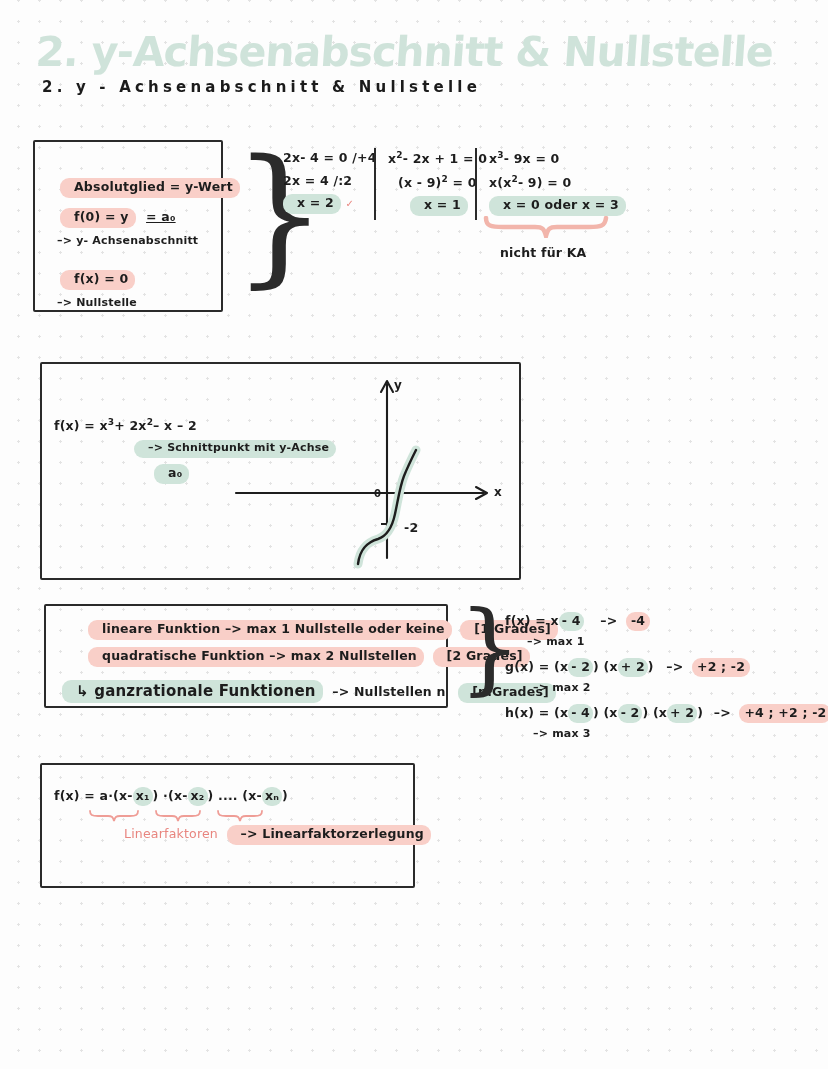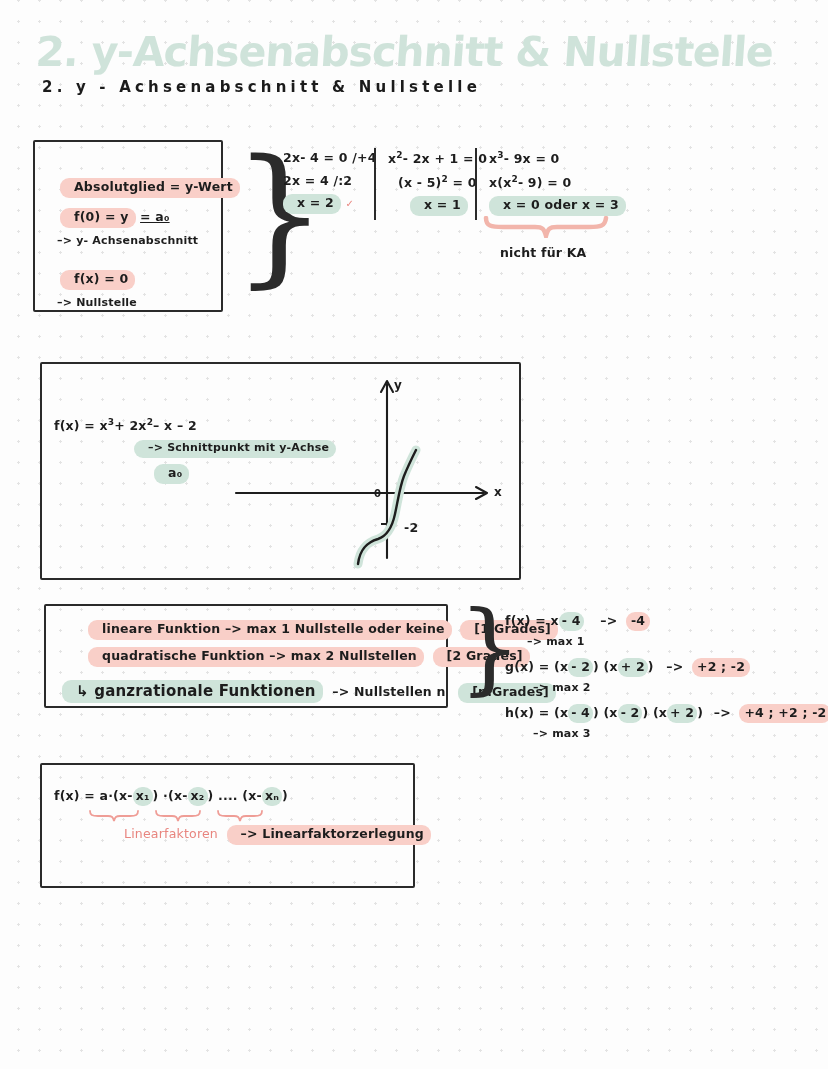--- a/index.html
+++ b/index.html
@@ -99,21 +99,21 @@
     <div class="title-ghost">2. y-Achsenabschnitt &amp; Nullstelle</div>
     <div class="title-ink">2.  y - Achsenabschnitt &amp; Nullstelle</div>
   </div>
 
   <div class="abs note-box" style="left:33px; top:140px; width:190px; height:172px;">
     <div class="abs hand hw-md" style="left:25px; top:36px;">
       <span class="hl hl-pink">Absolutglied = y-Wert</span>
     </div>
     <div class="abs hand hw-md" style="left:25px; top:66px;">
       <span class="hl hl-pink">f(0) = y</span>
-      <span style="text-decoration:underline;">= a₀</span>
+      <span style="margin-left:6px;text-decoration:underline;">= a₀</span>
     </div>
     <div class="abs hand hw-sm" style="left:22px; top:92px;text-align:center;">–&gt; y- Achsenabschnitt</div>
     <div class="abs hand hw-md" style="left:25px; top:128px;">
       <span class="hl hl-pink">f(x) = 0</span>
     </div>
     <div class="abs hand hw-sm" style="left:22px; top:154px;">–&gt; Nullstelle</div>
   </div>
 
   <div class="abs brace" style="left:232px; top:140px; font-size:150px;">}</div>
 
@@ -126,21 +126,21 @@
     </div>
   </div>
 
   <div class="abs" style="left:374px; top:148px; width:1.5px; height:72px; background:#2a2a2a;"></div>
 
   <div class="abs" style="left:388px; top:150px;">
     <div class="hand hw-md" style="margin-bottom:8px;">
       <span>x</span><sup>2</sup><span>- 2x + 1 = 0</span>
     </div>
     <div class="hand hw-md" style="margin-bottom:6px; padding-left:10px;">
-      <span>(x - 5)</span><sup>2</sup>
+      <span>(x - 9)</span><sup>2</sup>
       <span>= 0</span>
     </div>
     <div class="hand hw-md" style="padding-left:22px;">
       <span class="hl hl-green">x    = 1</span>
     </div>
   </div>
 
   <div class="abs" style="left:475px; top:148px; width:1.5px; height:72px; background:#2a2a2a;"></div>
 
   <div class="abs" style="left:489px; top:150px;">

